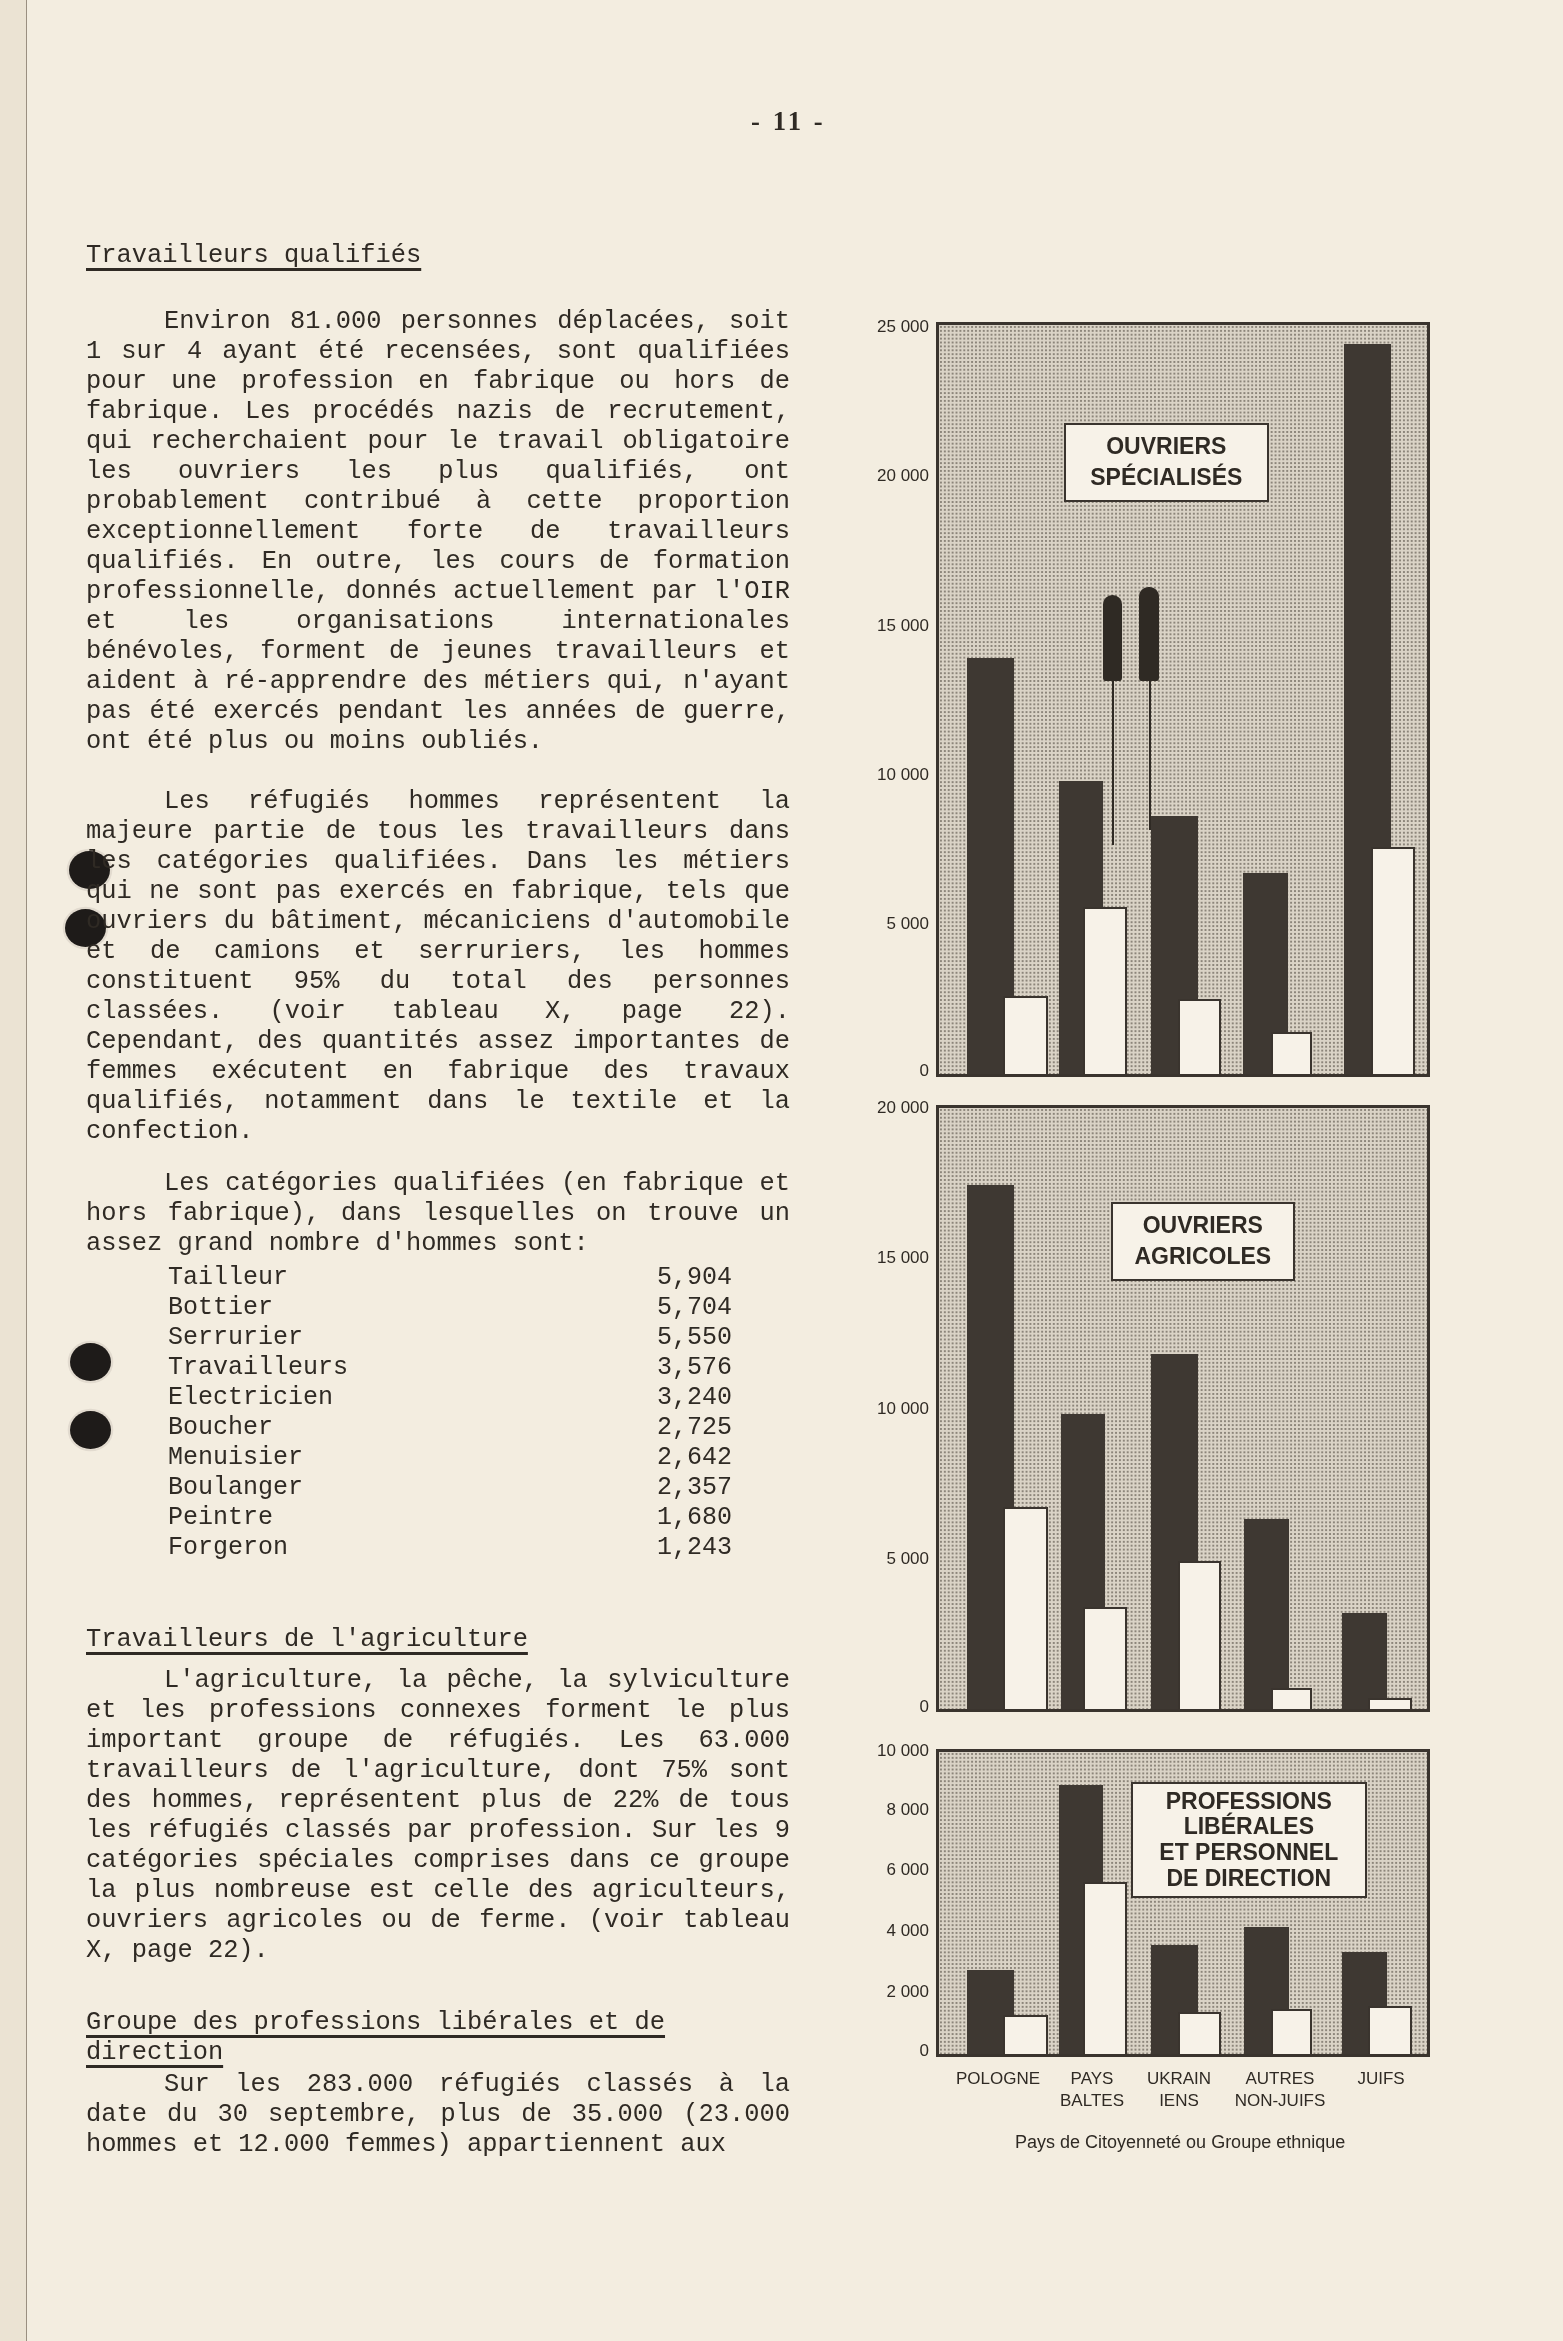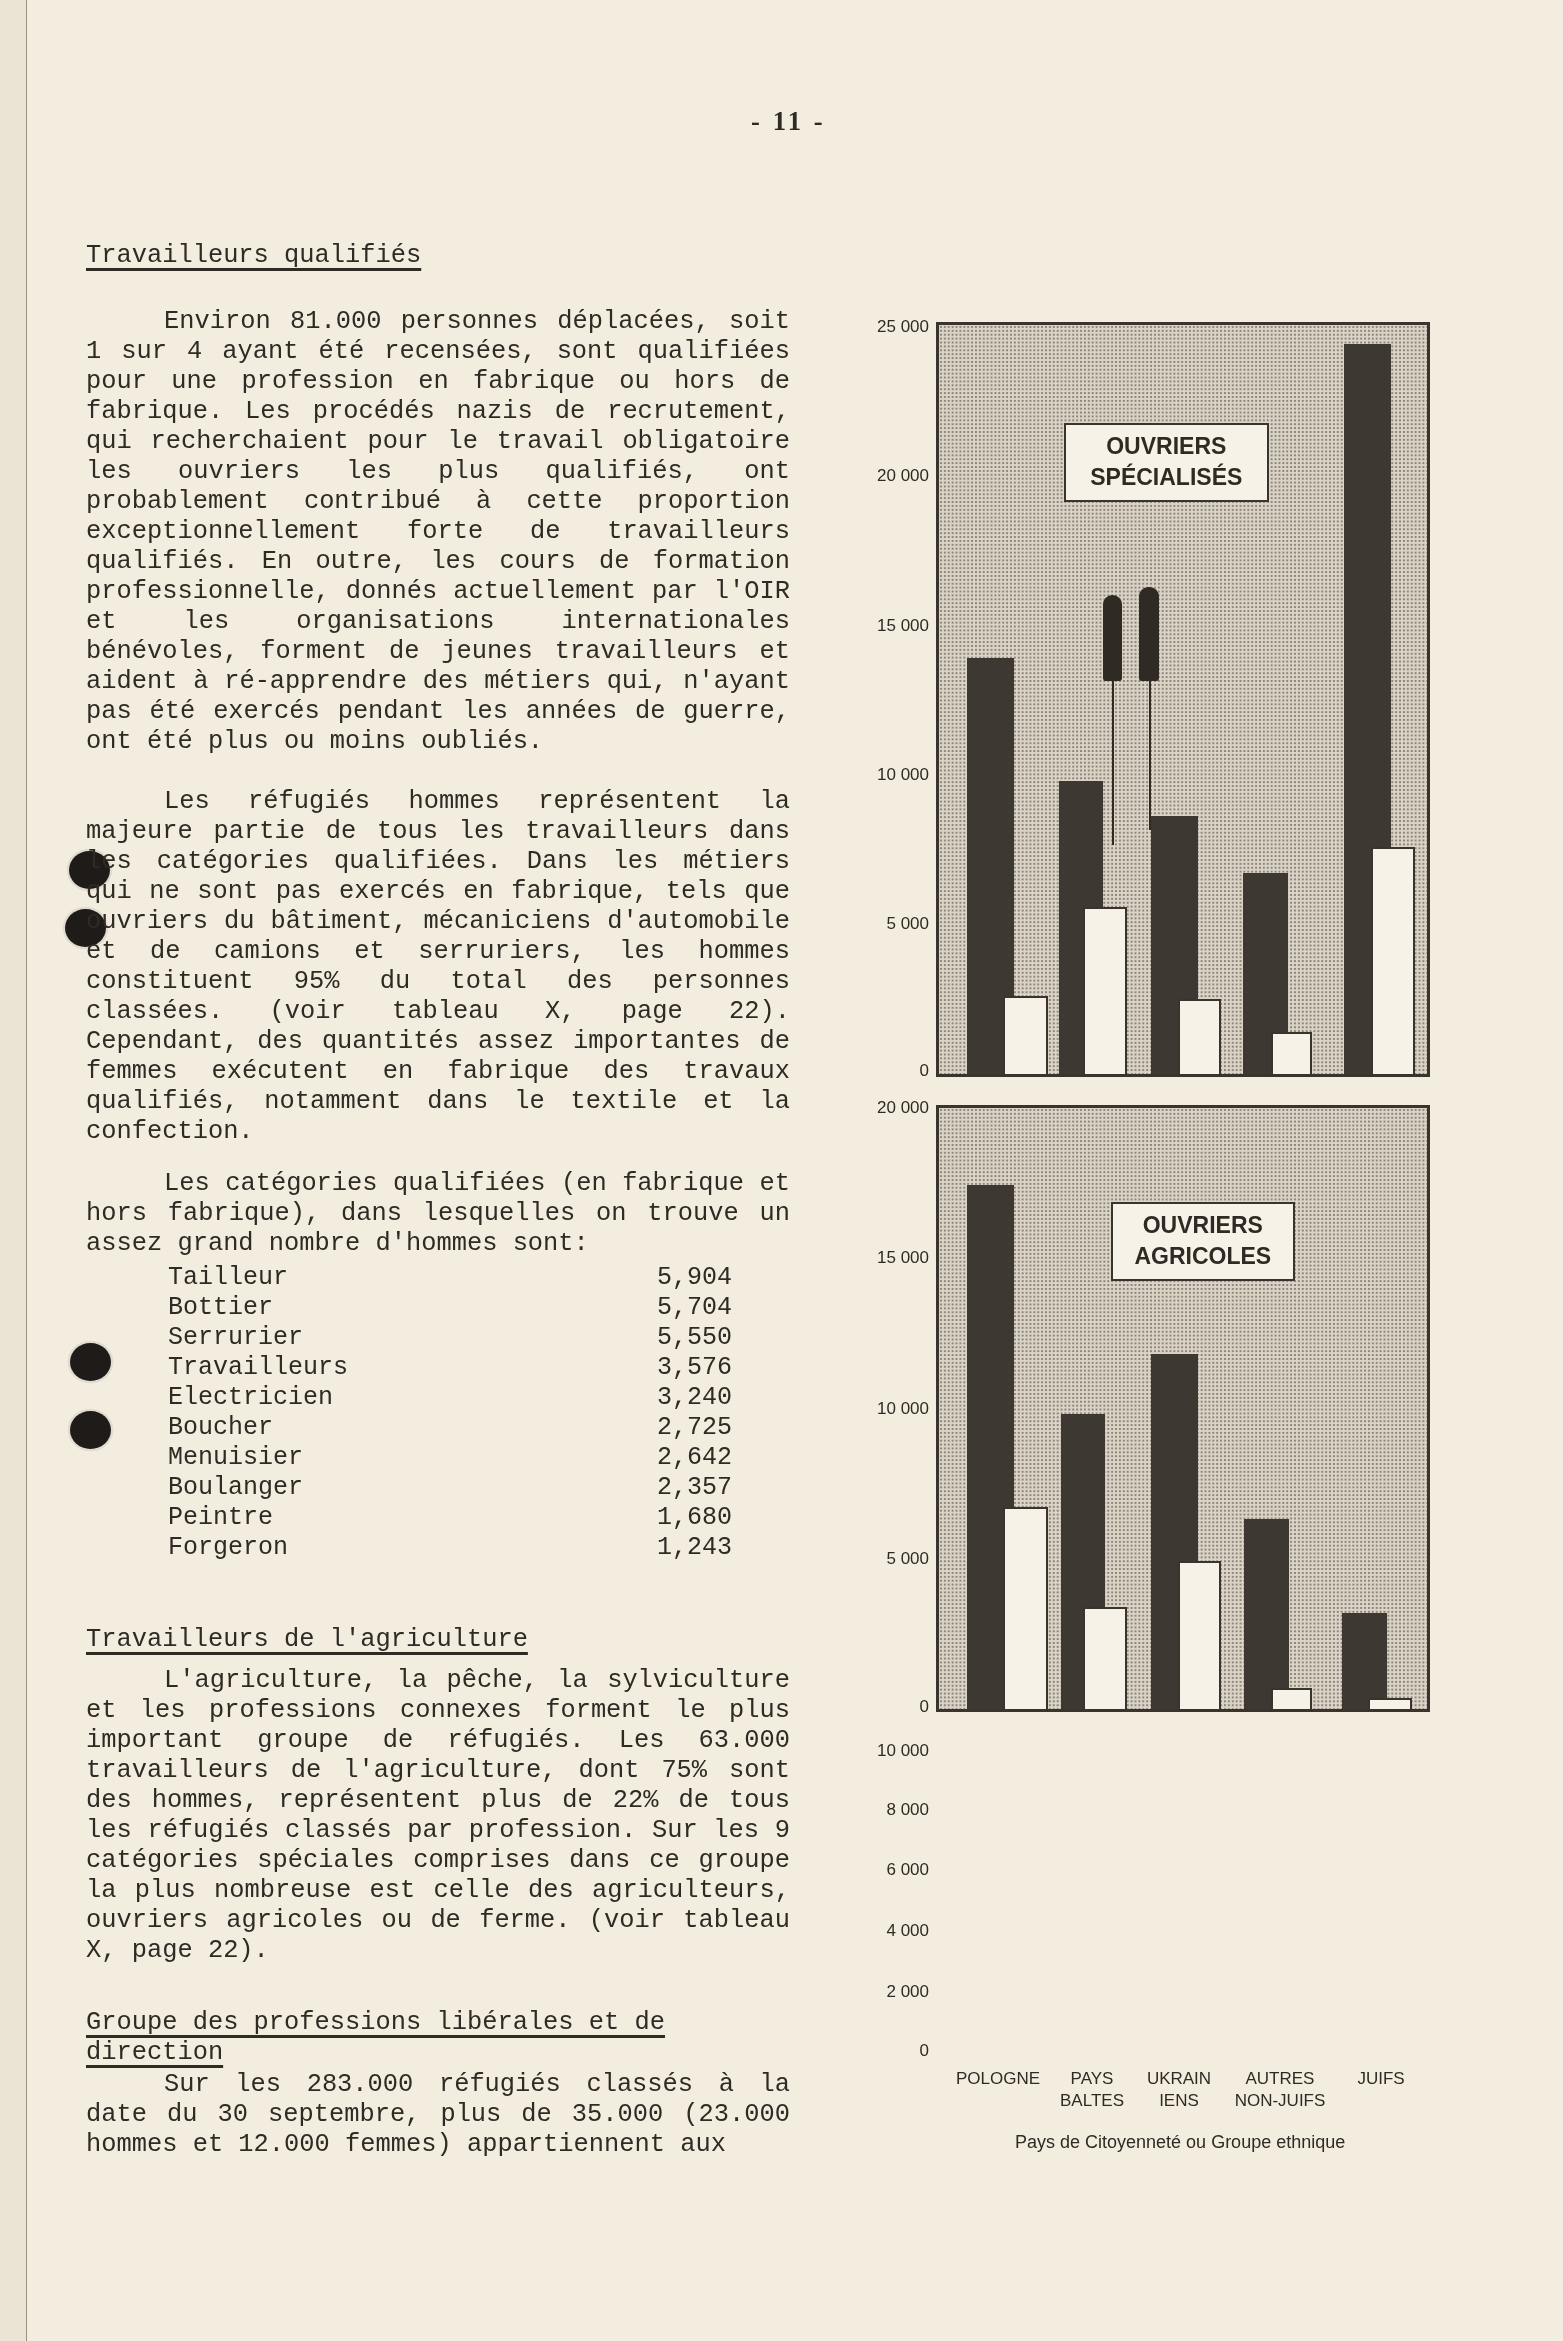--- a/index.html
+++ b/index.html
@@ -165,20 +165,38 @@
       <div>OUVRIERS</div>
       <div>AGRICOLES</div>
     </div>
   </div>
   <div class="ytick" style="top:803px">20 000</div>
   <div class="ytick" style="top:953px">15 000</div>
   <div class="ytick" style="top:1104px">10 000</div>
   <div class="ytick" style="top:1254px">5 000</div>
   <div class="ytick" style="top:1402px">0</div>
 
+  <div class="panel" style="top:1444px;height:302px">
+    <div class="bar dark" style="left:28px;width:47px;height:84px"></div>
+    <div class="bar light" style="left:64px;width:45px;height:39px"></div>
+    <div class="bar dark" style="left:120px;width:44px;height:269px"></div>
+    <div class="bar light" style="left:144px;width:44px;height:172px"></div>
+    <div class="bar dark" style="left:212px;width:47px;height:109px"></div>
+    <div class="bar light" style="left:239px;width:43px;height:42px"></div>
+    <div class="bar dark" style="left:305px;width:45px;height:127px"></div>
+    <div class="bar light" style="left:332px;width:41px;height:45px"></div>
+    <div class="bar dark" style="left:403px;width:45px;height:102px"></div>
+    <div class="bar light" style="left:429px;width:44px;height:48px"></div>
+    <div class="label-box" style="left:192px;top:30px;width:219px;font-size:23px;line-height:1.12;padding:4.7px 6.3px">
+      <div>PROFESSIONS</div>
+      <div>LIBÉRALES</div>
+      <div>ET PERSONNEL</div>
+      <div>DE DIRECTION</div>
+    </div>
+  </div>
   <div class="ytick" style="top:1446px">10 000</div>
   <div class="ytick" style="top:1505px">8 000</div>
   <div class="ytick" style="top:1565px">6 000</div>
   <div class="ytick" style="top:1626px">4 000</div>
   <div class="ytick" style="top:1687px">2 000</div>
   <div class="ytick" style="top:1746px">0</div>
 </div>
 
 <div>
   <div class="cat" style="left:998px;top:2068px;font-family:'Liberation Sans',sans-serif;font-size:17px">

